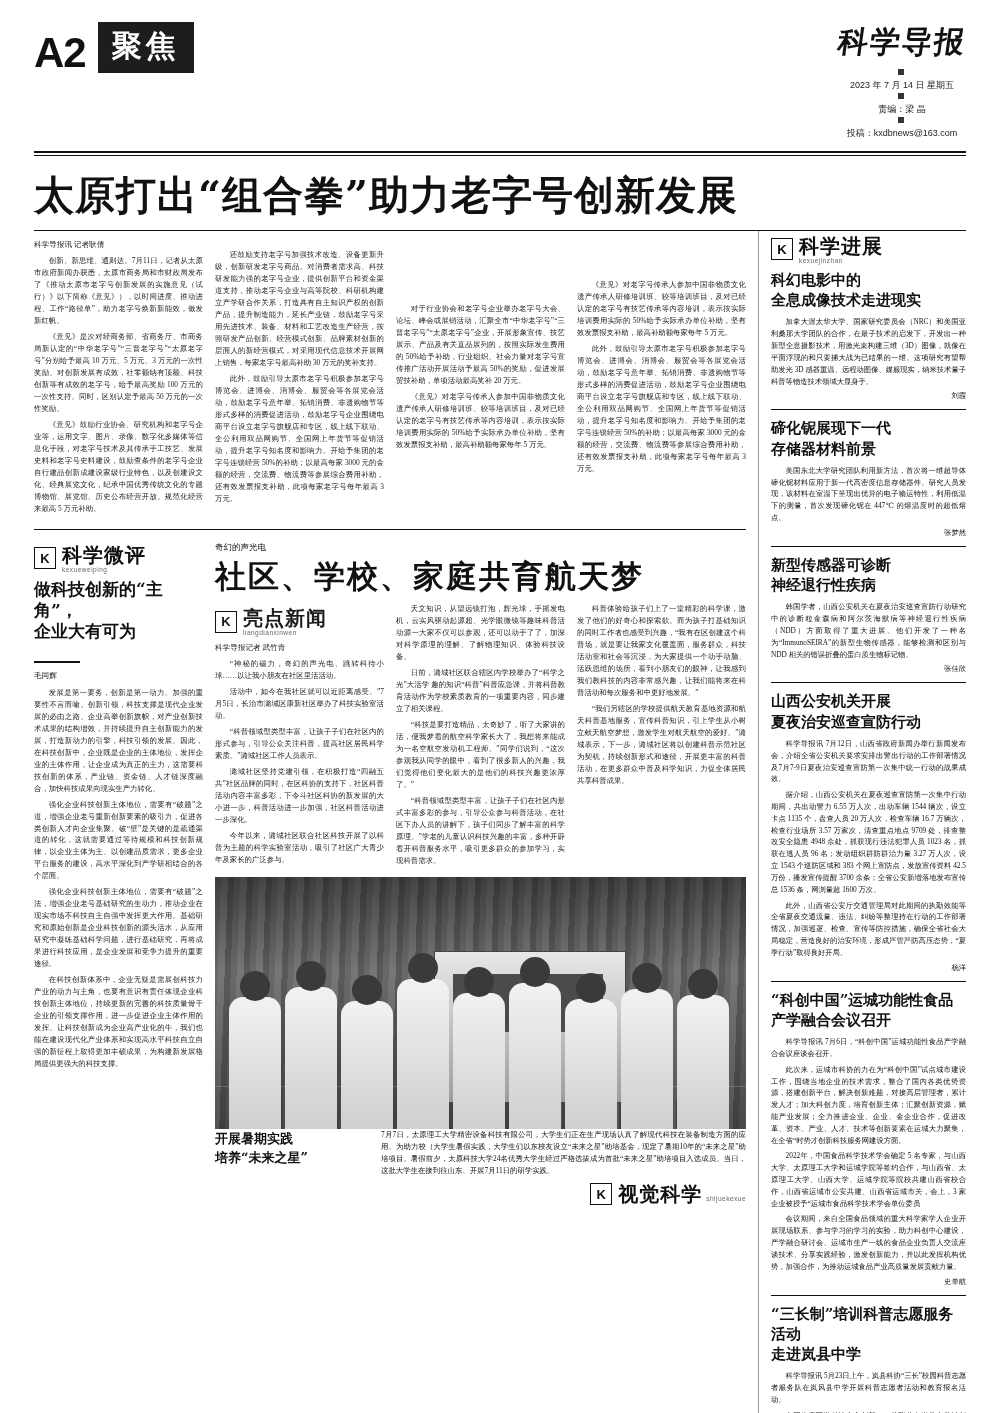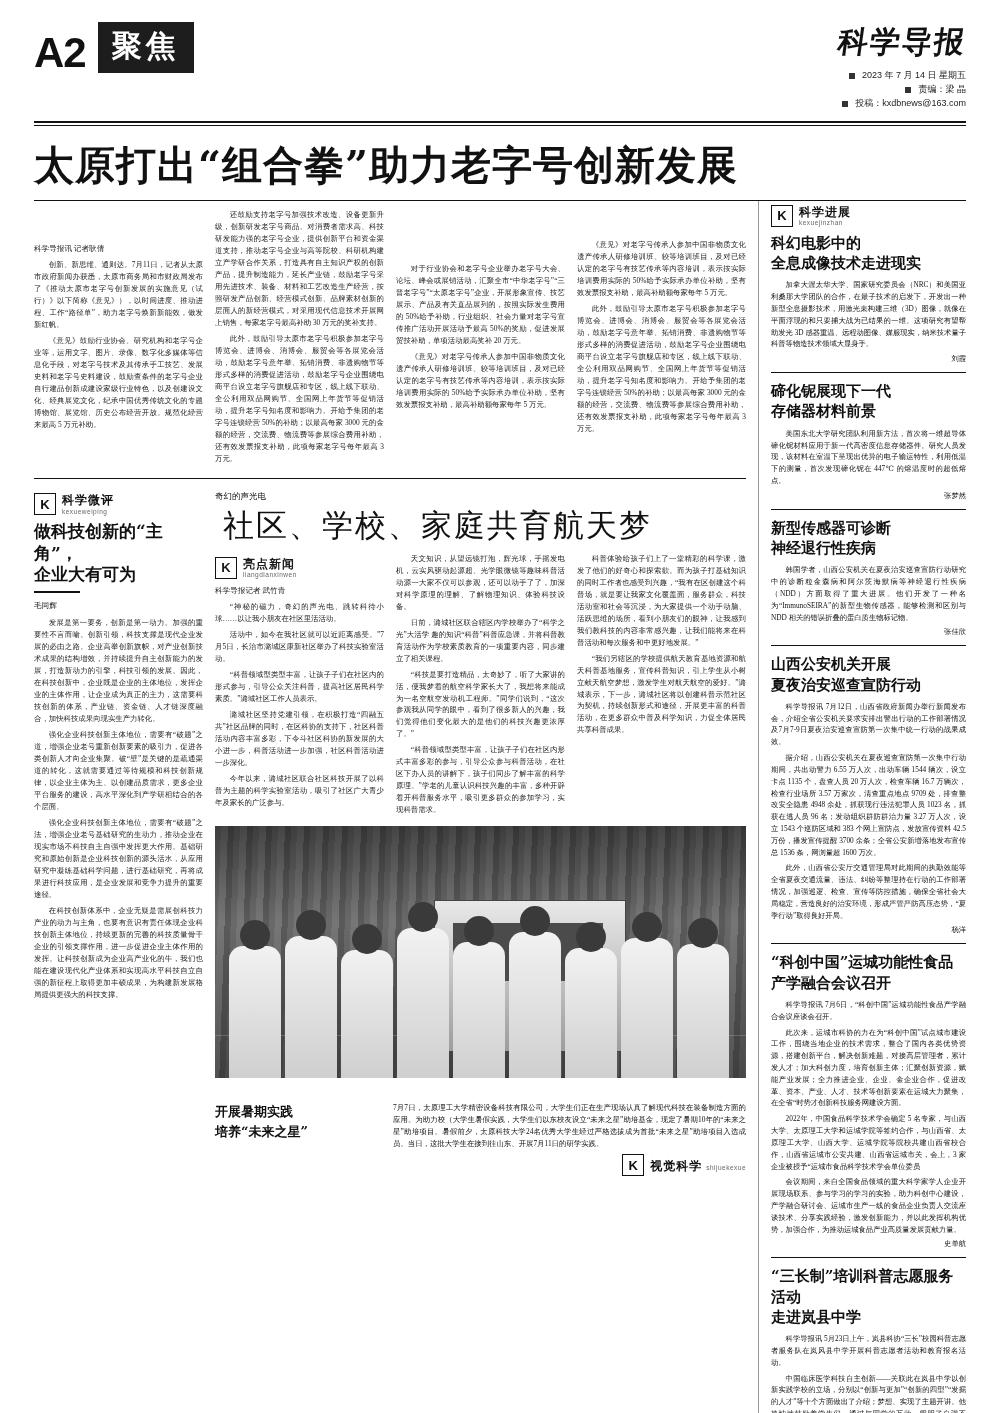--- a/index.html
+++ b/index.html
@@ -19,21 +19,21 @@
     background:#1d1d1d;color:#fff;font-weight:bold;font-size:30px;
     padding:4px 14px 6px 14px;letter-spacing:4px;
     font-family:"DejaVu Serif",serif;
   }
   .mast-right{text-align:right;}
   .paper-name{
     font-family:"DejaVu Serif",serif;font-weight:bold;font-size:30px;letter-spacing:2px;
     transform:skewX(-8deg);margin-bottom:6px;
   }
   .mast-meta{font-size:9px;line-height:1.55;color:#222;font-family:"Liberation Sans",sans-serif;}
-  .mast-meta div{display:flex;justify-content:flex-end;gap:4px;align-items:center;}
+  .mast-meta div{display:flex;justify-content:flex-end;gap:4px;align-items:center;flex-direction:column;}
   .sq{display:inline-block;width:6px;height:6px;background:#333;margin-right:3px;}
 
   .rule-top{border-top:2px solid #111;margin:10px 34px 0 34px;}
   .rule-thin{border-top:1px solid #111;margin:2px 34px 0 34px;}
 
   
   .headline{
     padding:16px 44px 6px 34px;
     font-family:"DejaVu Serif",serif;
     font-weight:bold;font-size:40px;letter-spacing:1px;line-height:1.15;
@@ -48,36 +48,36 @@
   .cols4{display:flex;gap:12px;padding-top:8px;align-items:center;}
   .col{font-size:7.4px;line-height:1.62;text-align:justify;color:#1b1b1b;}
   .col p{margin:0 0 4px 0;text-indent:2em;}
   .w-col{width:169px;}
   .byline{font-size:7.6px;margin-bottom:3px;text-indent:0 !important;}
 
   
   .klabel{display:flex;align-items:center;gap:6px;margin:4px 0 6px 0;}
   .kbox{width:20px;height:20px;border:1.6px solid #111;font-family:"Liberation Sans",sans-serif;
         font-weight:bold;font-size:13px;display:flex;align-items:center;justify-content:center;line-height:1;}
-  .kname{font-family:"DejaVu Serif",serif;font-weight:bold;font-size:12px;letter-spacing:1px;}
+  .kname{font-family:"DejaVu Serif",serif;font-weight:bold;font-size:20px;letter-spacing:1px;}
   .kpin{font-size:6.5px;color:#666;font-family:"Liberation Sans",sans-serif;letter-spacing:.5px;}
   .klabel .stack{display:flex;flex-direction:column;line-height:1.1;}
 
   .mid-rule{border-top:1px solid #111;margin:10px 0 0 0;}
 
   
   .mid-wrap{display:flex;gap:12px;padding-top:10px;}
   .mid-left{width:169px;}
   .mid-right{width:531px;}
   .sub-head{
-    font-family:"DejaVu Serif",serif;font-weight:bold;font-size:17px;line-height:1.25;margin:6px 0 6px 0;
+    font-family:"DejaVu Serif",serif;font-weight:bold;font-size:17px;line-height:1.25;margin:6px 0 18px 0;
   }
   .kicker{font-size:8.5px;margin:2px 0 4px 0;}
   .big-head{
-    font-family:"DejaVu Serif",serif;font-weight:normal;font-size:31px;letter-spacing:2px;line-height:1.2;margin:2px 0 8px 8px;
+    font-family:"DejaVu Serif",serif;font-weight:bold;font-size:31px;letter-spacing:2px;line-height:1.2;margin:2px 0 8px 0;
   }
   .inline-rule{width:46px;border-top:2px solid #111;margin:6px 0 8px 0;}
   .cols3{display:flex;gap:12px;}
   .w-col3{width:169px;}
 
   
   .photo{
     width:100%;height:252px;margin-top:6px;
     background:
       linear-gradient(180deg,rgba(0,0,0,.45),rgba(0,0,0,.05) 38%,rgba(0,0,0,.35)),
@@ -89,21 +89,21 @@
   .photo .machine{
     position:absolute;right:120px;bottom:26px;width:190px;height:150px;
     background:linear-gradient(180deg,#e8e8e8,#9d9d9d);border:1px solid #444;
   }
   .photo .machine:after{
     content:"";position:absolute;left:18px;top:22px;width:150px;height:58px;background:#4b4b4b;
   }
   .photo .people{position:absolute;left:0;right:0;bottom:0;height:180px;}
   .photo .p{position:absolute;bottom:0;width:52px;background:linear-gradient(180deg,#f2f2f2,#cfcfcf);border-radius:14px 14px 0 0;}
   .photo .p i{position:absolute;top:-26px;left:11px;width:30px;height:30px;border-radius:50%;background:#3a3a3a;display:block;}
-  .cap-row{display:flex;gap:28px;padding-top:24px;align-items:flex-start;}
+  .cap-row{display:flex;gap:16px;padding-top:0;align-items:flex-start;}
   .cap-bold{font-family:"DejaVu Serif",serif;font-weight:bold;font-size:13px;line-height:1.5;width:150px;}
   .cap-text{font-size:7.4px;line-height:1.62;text-align:justify;flex:1;}
   .vs-label{display:flex;align-items:center;gap:6px;justify-content:flex-end;margin-top:4px;}
 
   
   .r-head{font-family:"DejaVu Serif",serif;font-weight:bold;font-size:15px;line-height:1.35;margin:6px 0 6px 0;}
   .r-body{font-size:7.3px;line-height:1.62;text-align:justify;}
   .r-body p{margin:0 0 4px 0;text-indent:2em;}
   .r-sign{text-align:right;font-size:7.3px;margin-top:2px;}
   .r-rule{border-top:1px solid #111;margin:8px 0;}
@@ -142,20 +142,21 @@
   <div class="headline">太原打出“组合拳”助力老字号创新发展</div>
   <div class="hl-rule"></div>
 
   <div class="body-wrap">
     <div class="left-zone">
 
       <div class="cols4">
         <div class="col w-col">
           <p class="byline">科学导报讯 记者耿倩</p>
           <p>创新、新思维、通则达。7月11日，记者从太原市政府新闻办获悉，太原市商务局和市财政局发布了《推动太原市老字号创新发展的实施意见（试行）》以下简称《意见》），以时间进度、推动进程、工作“路径单”，助力老字号焕新新能效，做发新红帆。</p>
+          <p>《意见》是次对经商务部、省商务厅、市商务局新认定的“中华老字号”“三晋老字号”“太原老字号”分别给予最高 10 万元、5 万元、3 万元的一次性奖励。对创新发展有成效，社零额纳有顶额、科技创新等有成效的老字号，给予最高奖励 100 万元的一次性支持。同时，区别认定予最高 50 万元的一次性奖励。</p>
           <p>《意见》鼓励行业协会、研究机构和老字号企业等，运用文字、图片、录像、数字化多媒体等信息化手段，对老字号技术及其传承手工技艺、发展史料和老字号史料建设，鼓励查条件的老字号企业自行建品创新成建设家级行业特色，以及创建设文化、经典展览文化，纪承中国优秀传统文化的专题博物馆、展览馆、历史公布经营开放。规范化经营来最高 5 万元补助。</p>
         </div>
         <div class="col w-col">
           <p>还鼓励支持老字号加强技术改造、设备更新升级，创新研发老字号商品。对消费者需求高、科技研发能力强的老字号企业，提供创新平台和资金渠道支持，推动老字号企业与高等院校、科研机构建立产学研合作关系，打造具有自主知识产权的创新产品，提升制造能力，延长产业链，鼓励老字号采用先进技术、装备、材料和工艺改造生产经营，按照研发产品创新、经营模式创新、品牌素材创新的层面人的新经营模式，对采用现代信息技术开展网上销售，每家老字号最高补助 30 万元的奖补支持。</p>
           <p>此外，鼓励引导太原市老字号积极参加老字号博览会、进博会、消博会、服贸会等各展览会活动，鼓励老字号意年举、拓销消费、非遗购物节等形式多样的消费促进活动，鼓励老字号企业围绕电商平台设立老字号旗舰店和专区，线上线下联动、全公利用双品网购节、全国网上年货节等促销活动，提升老字号知名度和影响力。开给予集团的老字号连锁经营 50%的补助；以最高每家 3000 元的金额的经营，交流费、物流费等参展综合费用补助，还有效发票报支补助，此项每家老字号每年最高 3 万元。</p>
         </div>
         <div class="col w-col">
           <p>对于行业协会和老字号企业举办老字号大会、论坛、峰会或展销活动，汇聚全市“中华老字号”“三晋老字号”“太原老字号”企业，开展形象宣传、技艺展示、产品及有关直品展列的，按照实际发生费用的 50%给予补助，行业组织、社会力量对老字号宣传推广活动开展活动予最高 50%的奖励，促进发展贸技补助，单项活动最高奖补 20 万元。</p>
           <p>《意见》对老字号传承人参加中国非物质文化遗产传承人研修培训班、较等培训班目，及对已经认定的老字号有技艺传承等内容培训，表示按实际培训费用实际的 50%给予实际承办单位补助，坚有效发票报支补助，最高补助额每家每年 5 万元。</p>
         </div>

